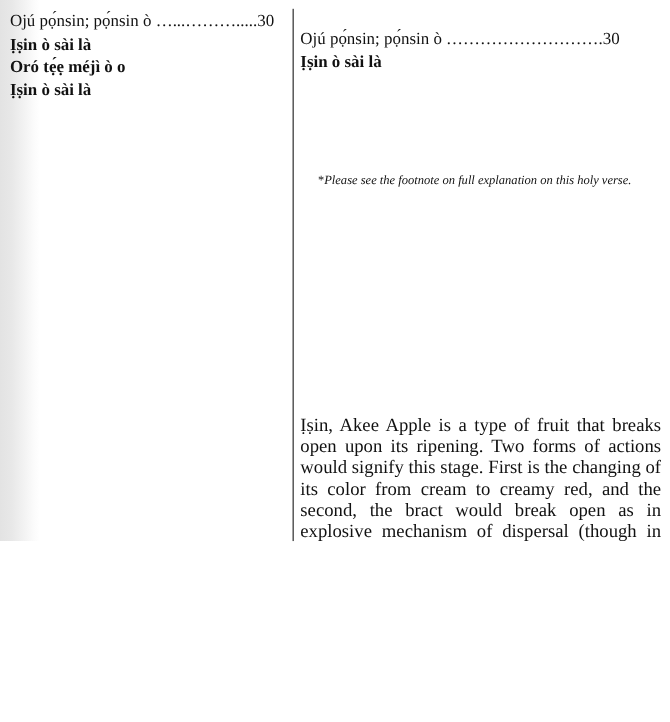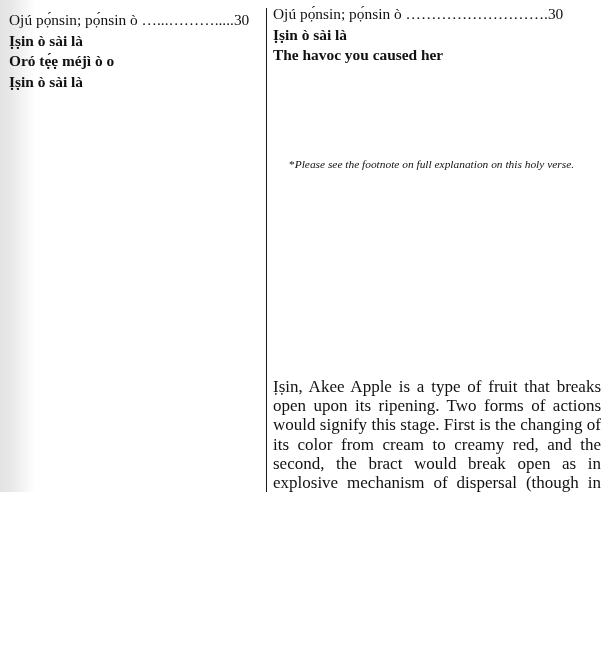--- a/index.html
+++ b/index.html
@@ -48,21 +48,21 @@
   .col-left {
     position: absolute;
     left: 9px;
     top: 10px;
     width: 248px;
   }
 
   .col-right {
     position: absolute;
     left: 273px;
-    top: 4px;
+    top: 26px;
     width: 328px;
   }
 
   .verse-line {
     font-size: 15.4px;
     line-height: 20.6px;
     white-space: pre;
     font-weight: bold;
   }
 
@@ -118,21 +118,20 @@
   <div class="col-left">
     <div class="leader-line">Ojú pọ́nsin; pọ́nsin ò …...……….....30</div>
     <div class="verse-line">Ịṣin ò sài là</div>
     <div class="verse-line">Oró tẹ́ẹ méjì ò o</div>
     <div class="verse-line">Ịṣin ò sài là</div>
   </div>
 
   <div class="col-right">
     <div class="leader-line">Ojú pọ́nsin; pọ́nsin ò ……………………….30</div>
     <div class="verse-line">Ịṣin ò sài là</div>
-    <div class="verse-line">The havoc you caused her</div>
   </div>
 
   <div class="footnote-italic"><span class="star">*</span><span>Please see the footnote on full explanation on this holy verse.</span></div>
 
   <div class="commentary">Ịṣin, Akee Apple is a type of fruit that breaks open upon its ripening. Two forms of actions would signify this stage. First is the changing of its color from cream to creamy red, and the second, the bract would break open as in explosive mechanism of dispersal (though in this case, the seeds do not scatter). By its becoming red (changing color), it tells that Akee Apple has gone through a difficult period thereby having ‘bloodshot eyes’: but ultimately, it would break open which now signifies freedom from all forms of impoverishment and oppression. Although ‘Là’ is ambiguous, but it tells about breaking open so that he could become rich.</div>
 
   <div class="see-also">* See Ọ̀sá méjì B also for comparison</div>
 
 </div>
 

